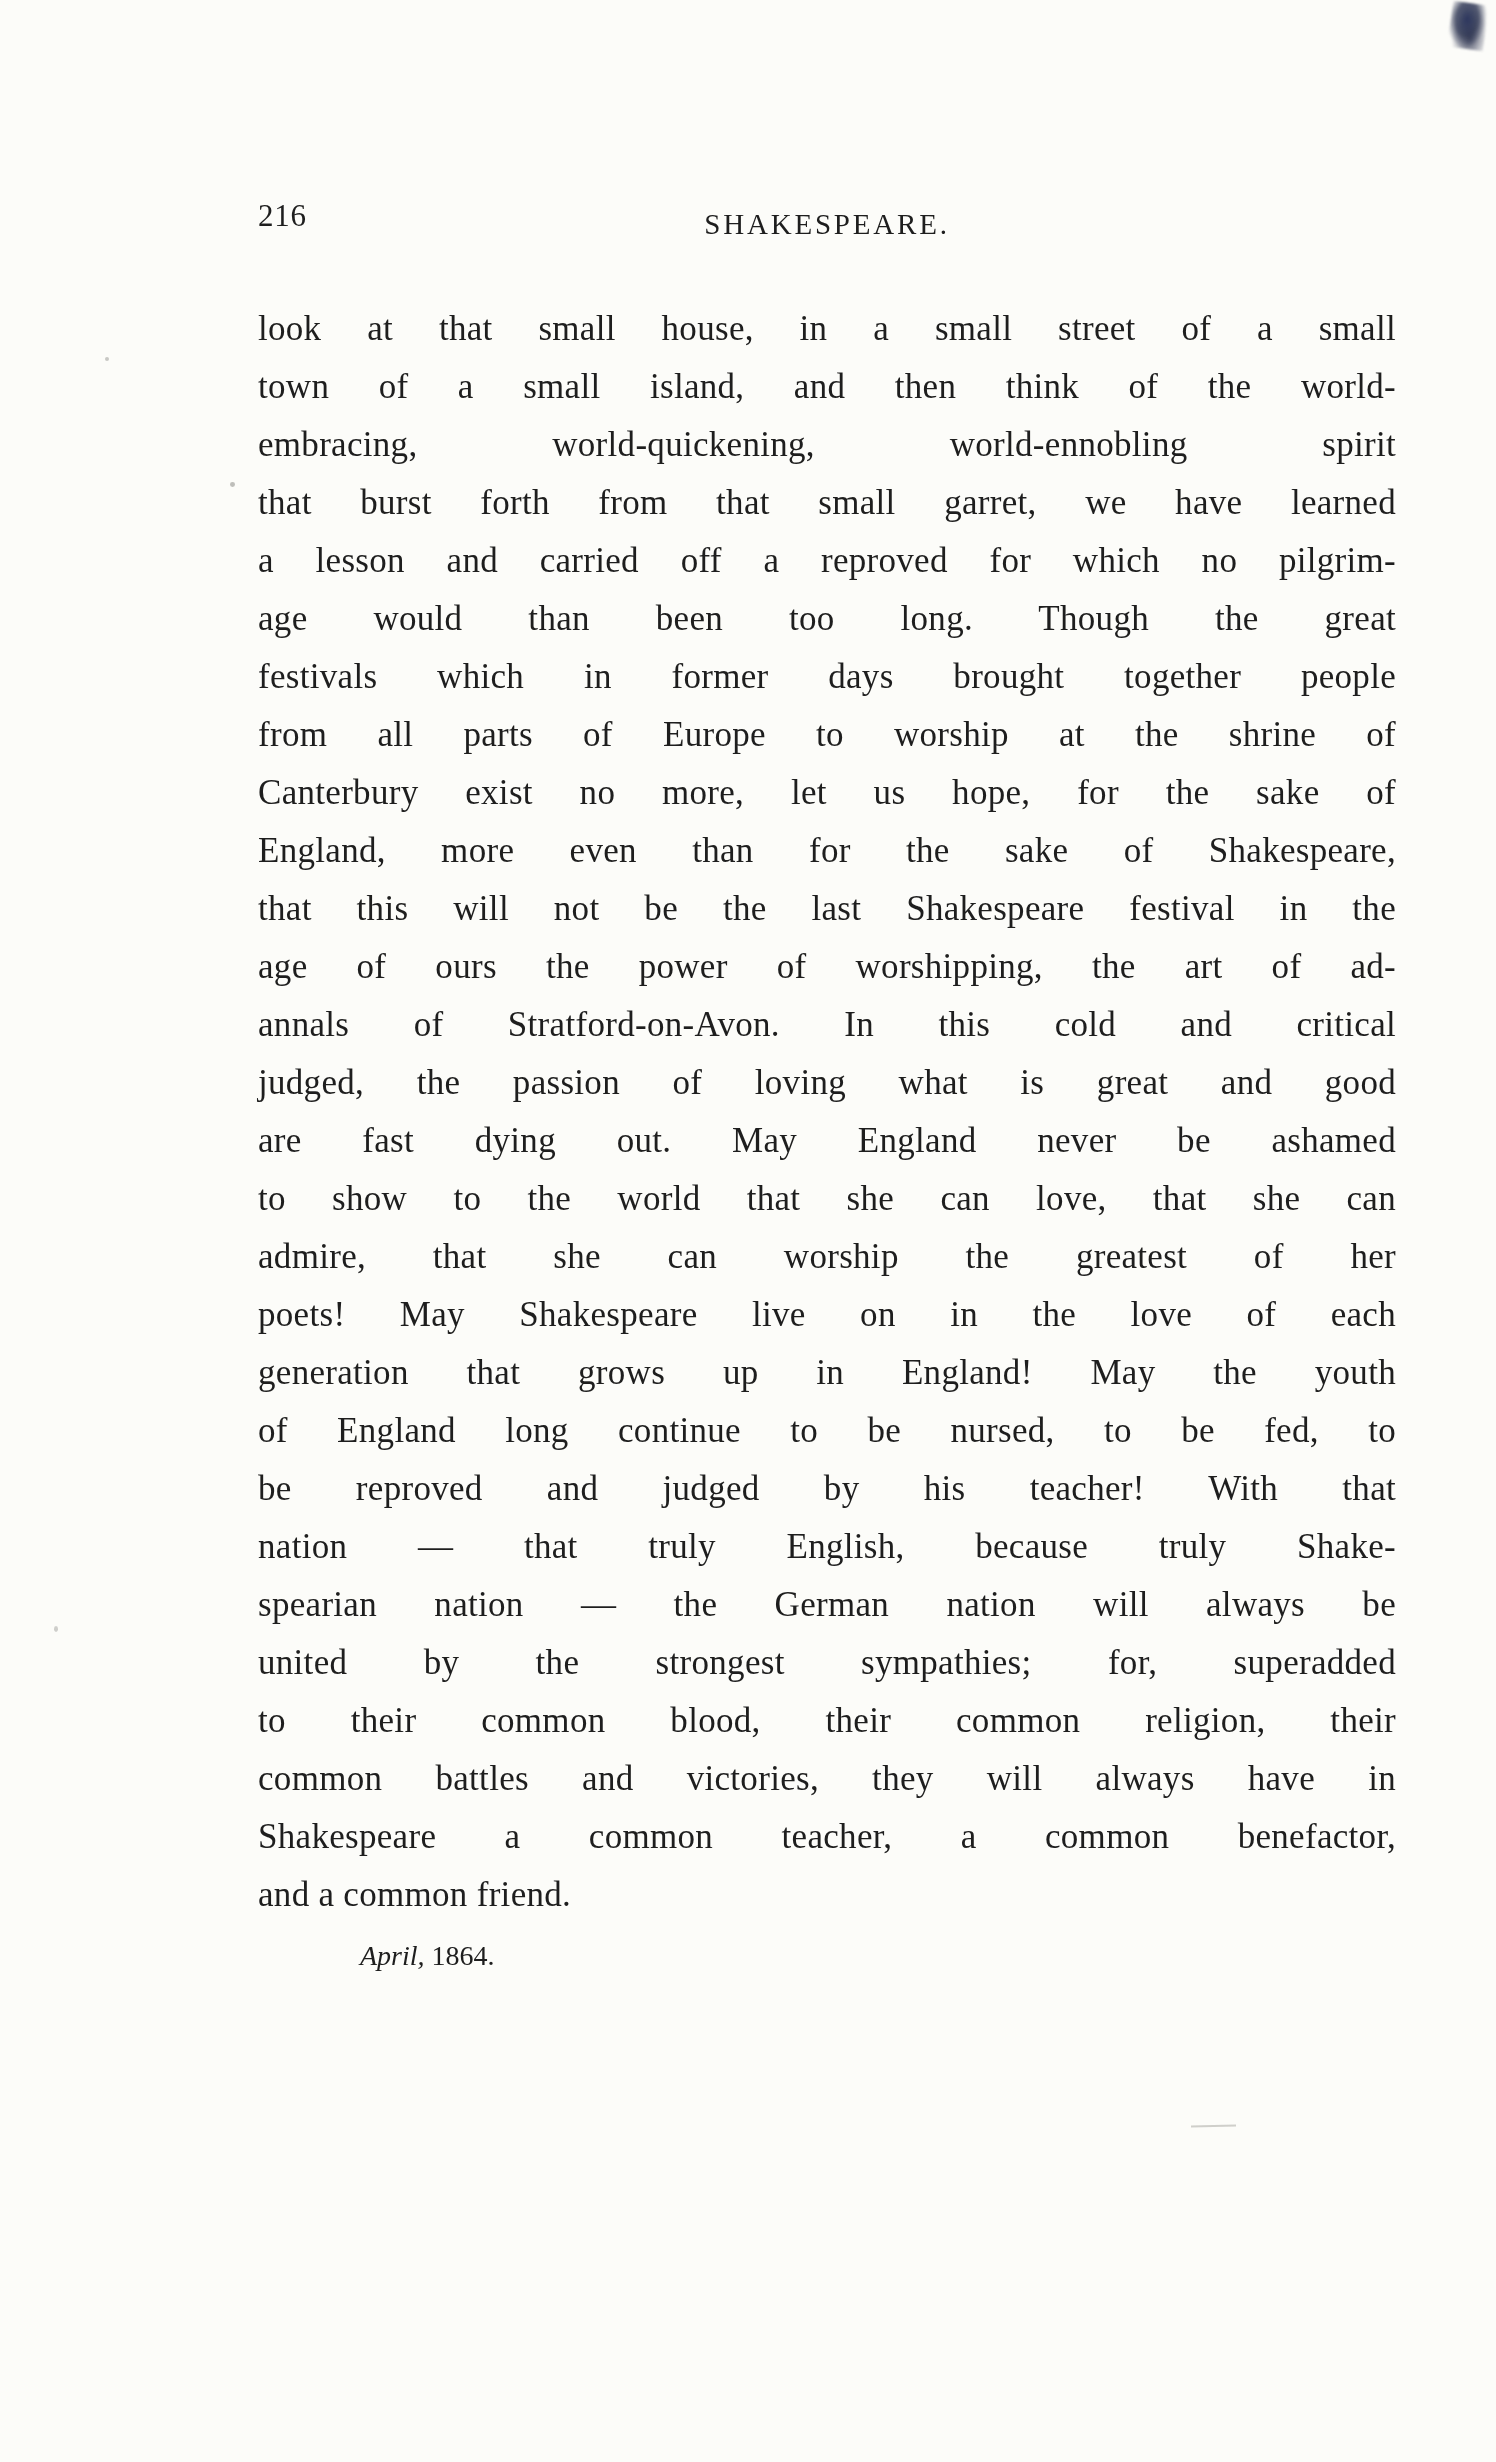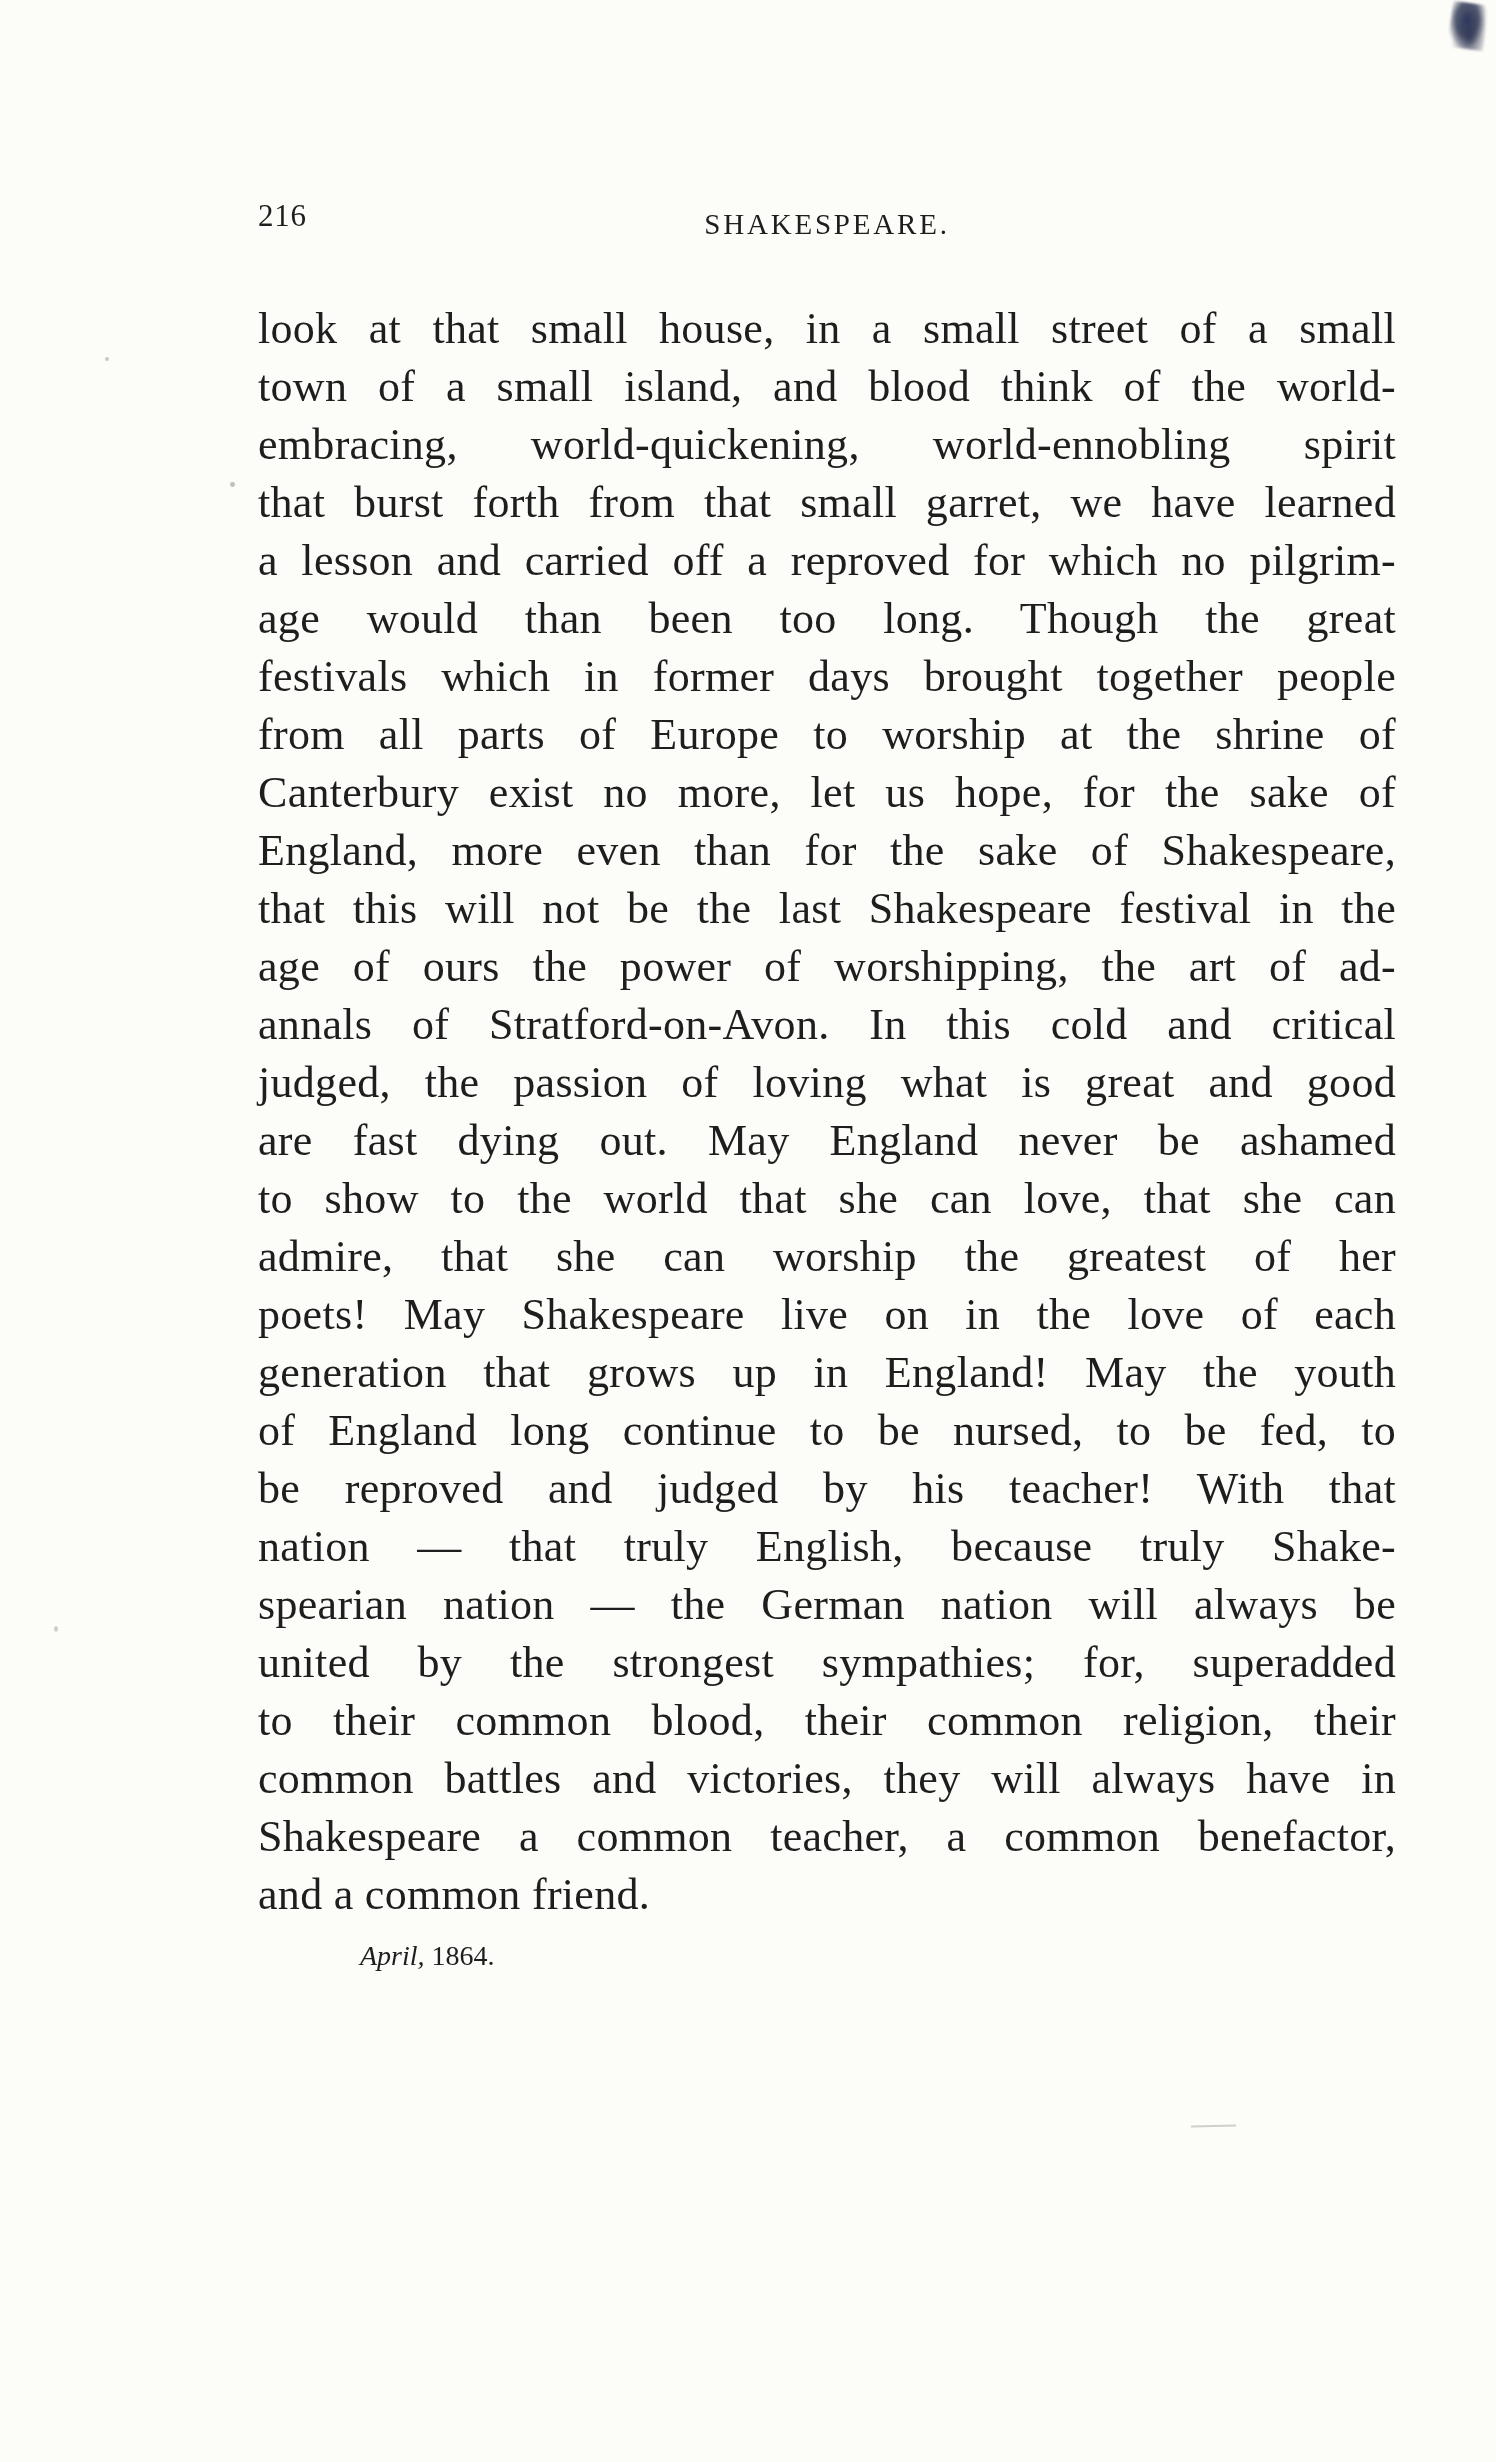--- a/index.html
+++ b/index.html
@@ -31,21 +31,21 @@
     position: absolute;
     left: 50%;
     top: 9.8px;
     transform: translateX(-50%);
     font-size: 29px;
     letter-spacing: 2.8px;
     white-space: nowrap;
   }
   .bodytext { margin-top: 32px; }
   .line {
-    font-size: 44px;
+    font-size: 35px;
     line-height: 58px;
     text-align: justify;
     text-align-last: justify;
     letter-spacing: 0.3px;
   }
   .line.last { text-align-last: left; }
   .dateline {
     margin-top: 11px;
     padding-left: 102px;
     font-size: 28px;
@@ -94,21 +94,21 @@
 
   <div class="content">
 
     <div class="header">
       <span class="pagenum">216</span>
       <span class="running-title">SHAKESPEARE.</span>
     </div>
 
     <div class="bodytext">
       <div class="line">look at that small house, in a small street of a small</div>
-      <div class="line">town of a small island, and blood think of the world-</div>
+      <div class="line">town of a small island, and then think of the world-</div>
       <div class="line">embracing, world-quickening, world-ennobling spirit</div>
       <div class="line">that burst forth from that small garret, we have learned</div>
       <div class="line">a lesson and carried off a reproved for which no pilgrim-</div>
       <div class="line">age would than been too long. Though the great</div>
       <div class="line">festivals which in former days brought together people</div>
       <div class="line">from all parts of Europe to worship at the shrine of</div>
       <div class="line">Canterbury exist no more, let us hope, for the sake of</div>
       <div class="line">England, more even than for the sake of Shakespeare,</div>
       <div class="line">that this will not be the last Shakespeare festival in the</div>
       <div class="line">age of ours the power of worshipping, the art of ad-</div>

